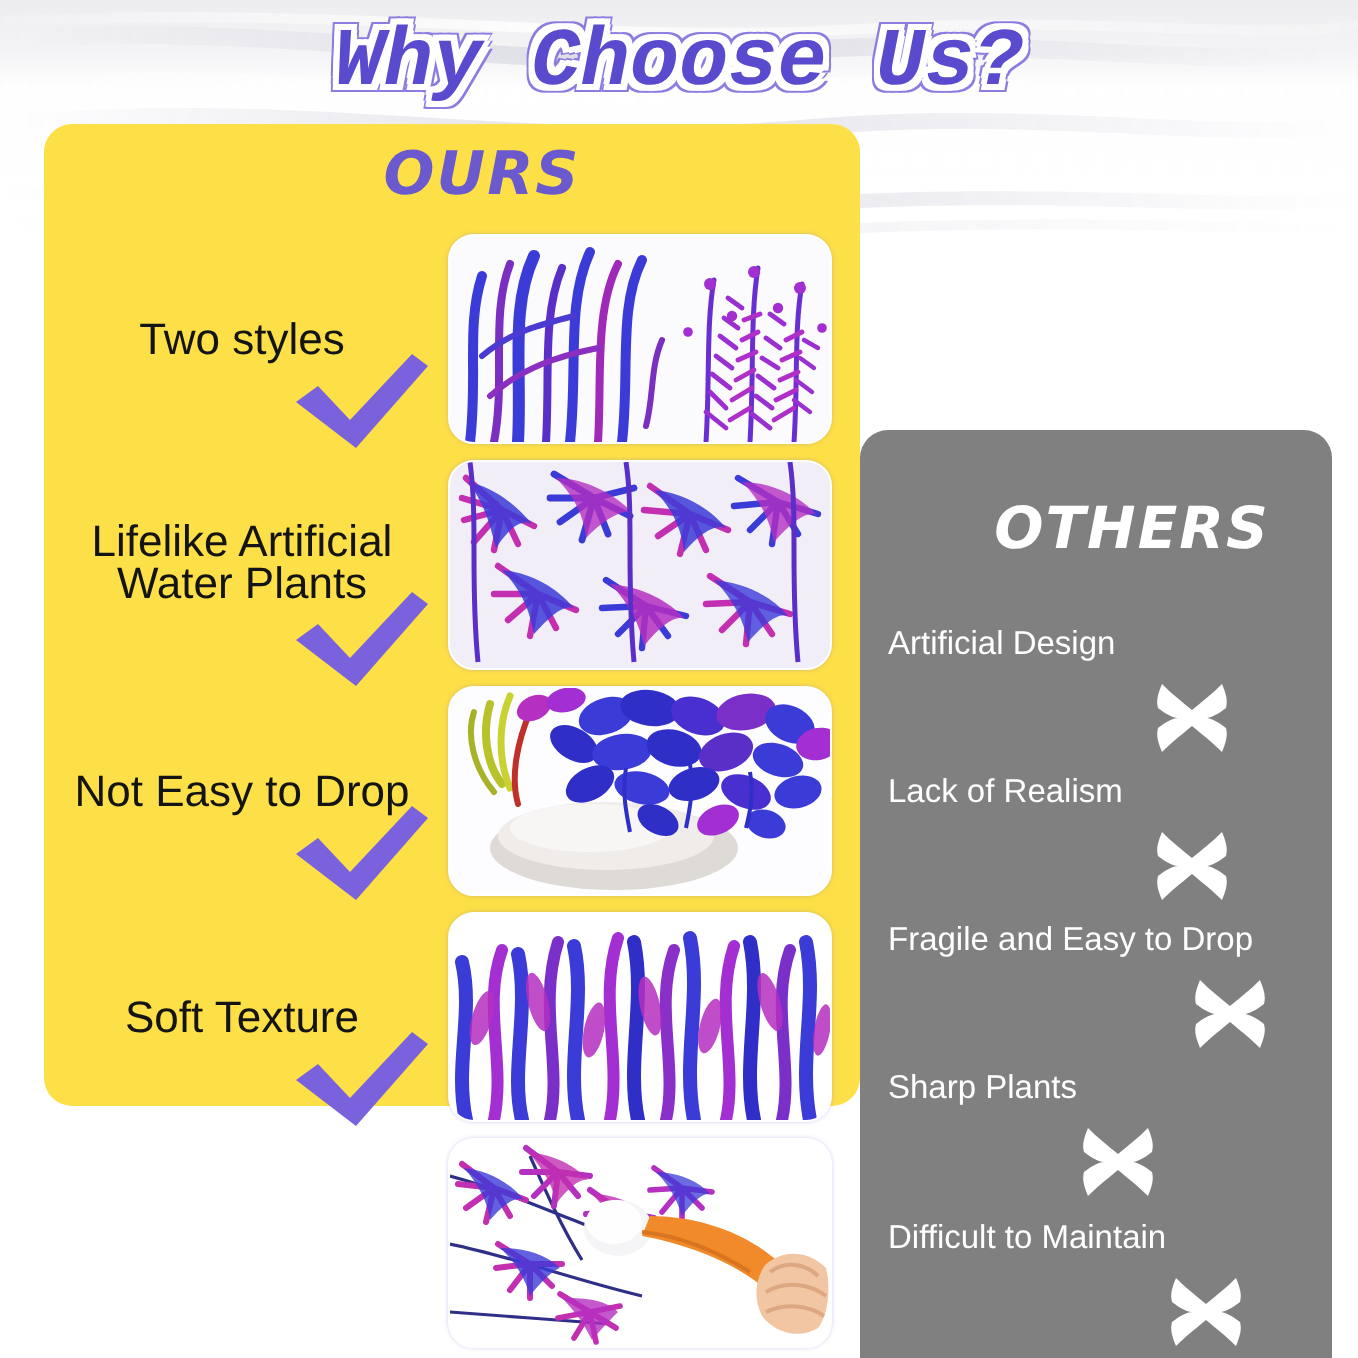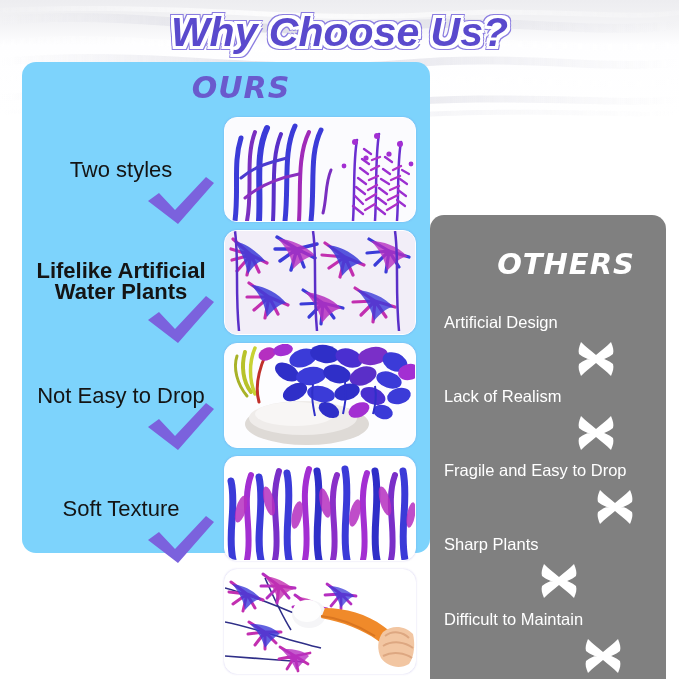--- a/index.html
+++ b/index.html
@@ -28,21 +28,21 @@
     position: absolute;
     left: 0; top: 2px;
     width: 679px;
     height: 60px;
     z-index: 5;
     display: flex;
     align-items: center;
     justify-content: center;
   }
   #page-title {
-    font-family: Liberation Sans, sans-serif;
+    font-family: Liberation Mono, monospace;
     font-size: 41px;
     font-weight: bold;
     font-style: italic;
     letter-spacing: 0px;
     color: #5a4acd;
     -webkit-text-stroke: 0px;
     text-shadow:
       -3px 0 0 #ffffff,  3px 0 0 #ffffff,
        0 -3px 0 #ffffff, 0  3px 0 #ffffff,
       -3px -3px 0 #ffffff, 3px -3px 0 #ffffff,
@@ -54,21 +54,21 @@
     white-space: nowrap;
   }
 
   
   #ours-panel {
     position: absolute;
     left: 22px;
     top: 62px;
     width: 408px;
     height: 491px;
-    background: #7dd3fc;
+    background: #fde047;
     border-radius: 14px;
     z-index: 2;
   }
   #ours-heading {
     position: absolute;
     left: 0;
     top: 8px;
     width: 408px;
     text-align: center;
     padding-left: 30px;
@@ -241,21 +241,21 @@
             <circle cx="175" cy="26" r="3"></circle>
           <circle cx="141" cy="40" r="2.6"></circle>
             <circle cx="164" cy="36" r="2.6"></circle>
             <circle cx="119" cy="48" r="2.4"></circle>
           <circle cx="186" cy="46" r="2.4"></circle>
         </g>
       </svg>
     </div>
   </div>
 
-  <div class="ours-row" style="top:168px;font-weight:bold;">
+  <div class="ours-row" style="top:168px;">
     <div class="ours-label-cell">
       <div class="ours-label" style="top:30px;">
         <span>Lifelike Artificial</span><br>
         <span>Water Plants</span>
       </div>
       <svg class="check-icon" style="left:118px; top:64px;" width="72" height="52" viewBox="0 0 72 52">
         <path d="M4,26 L15,18 L31,35 L62,2 L70,8 L34,49 Z" fill="#7b62dd"></path>
       </svg>
     </div>
     <div class="ours-thumb" style="top:0px;">

